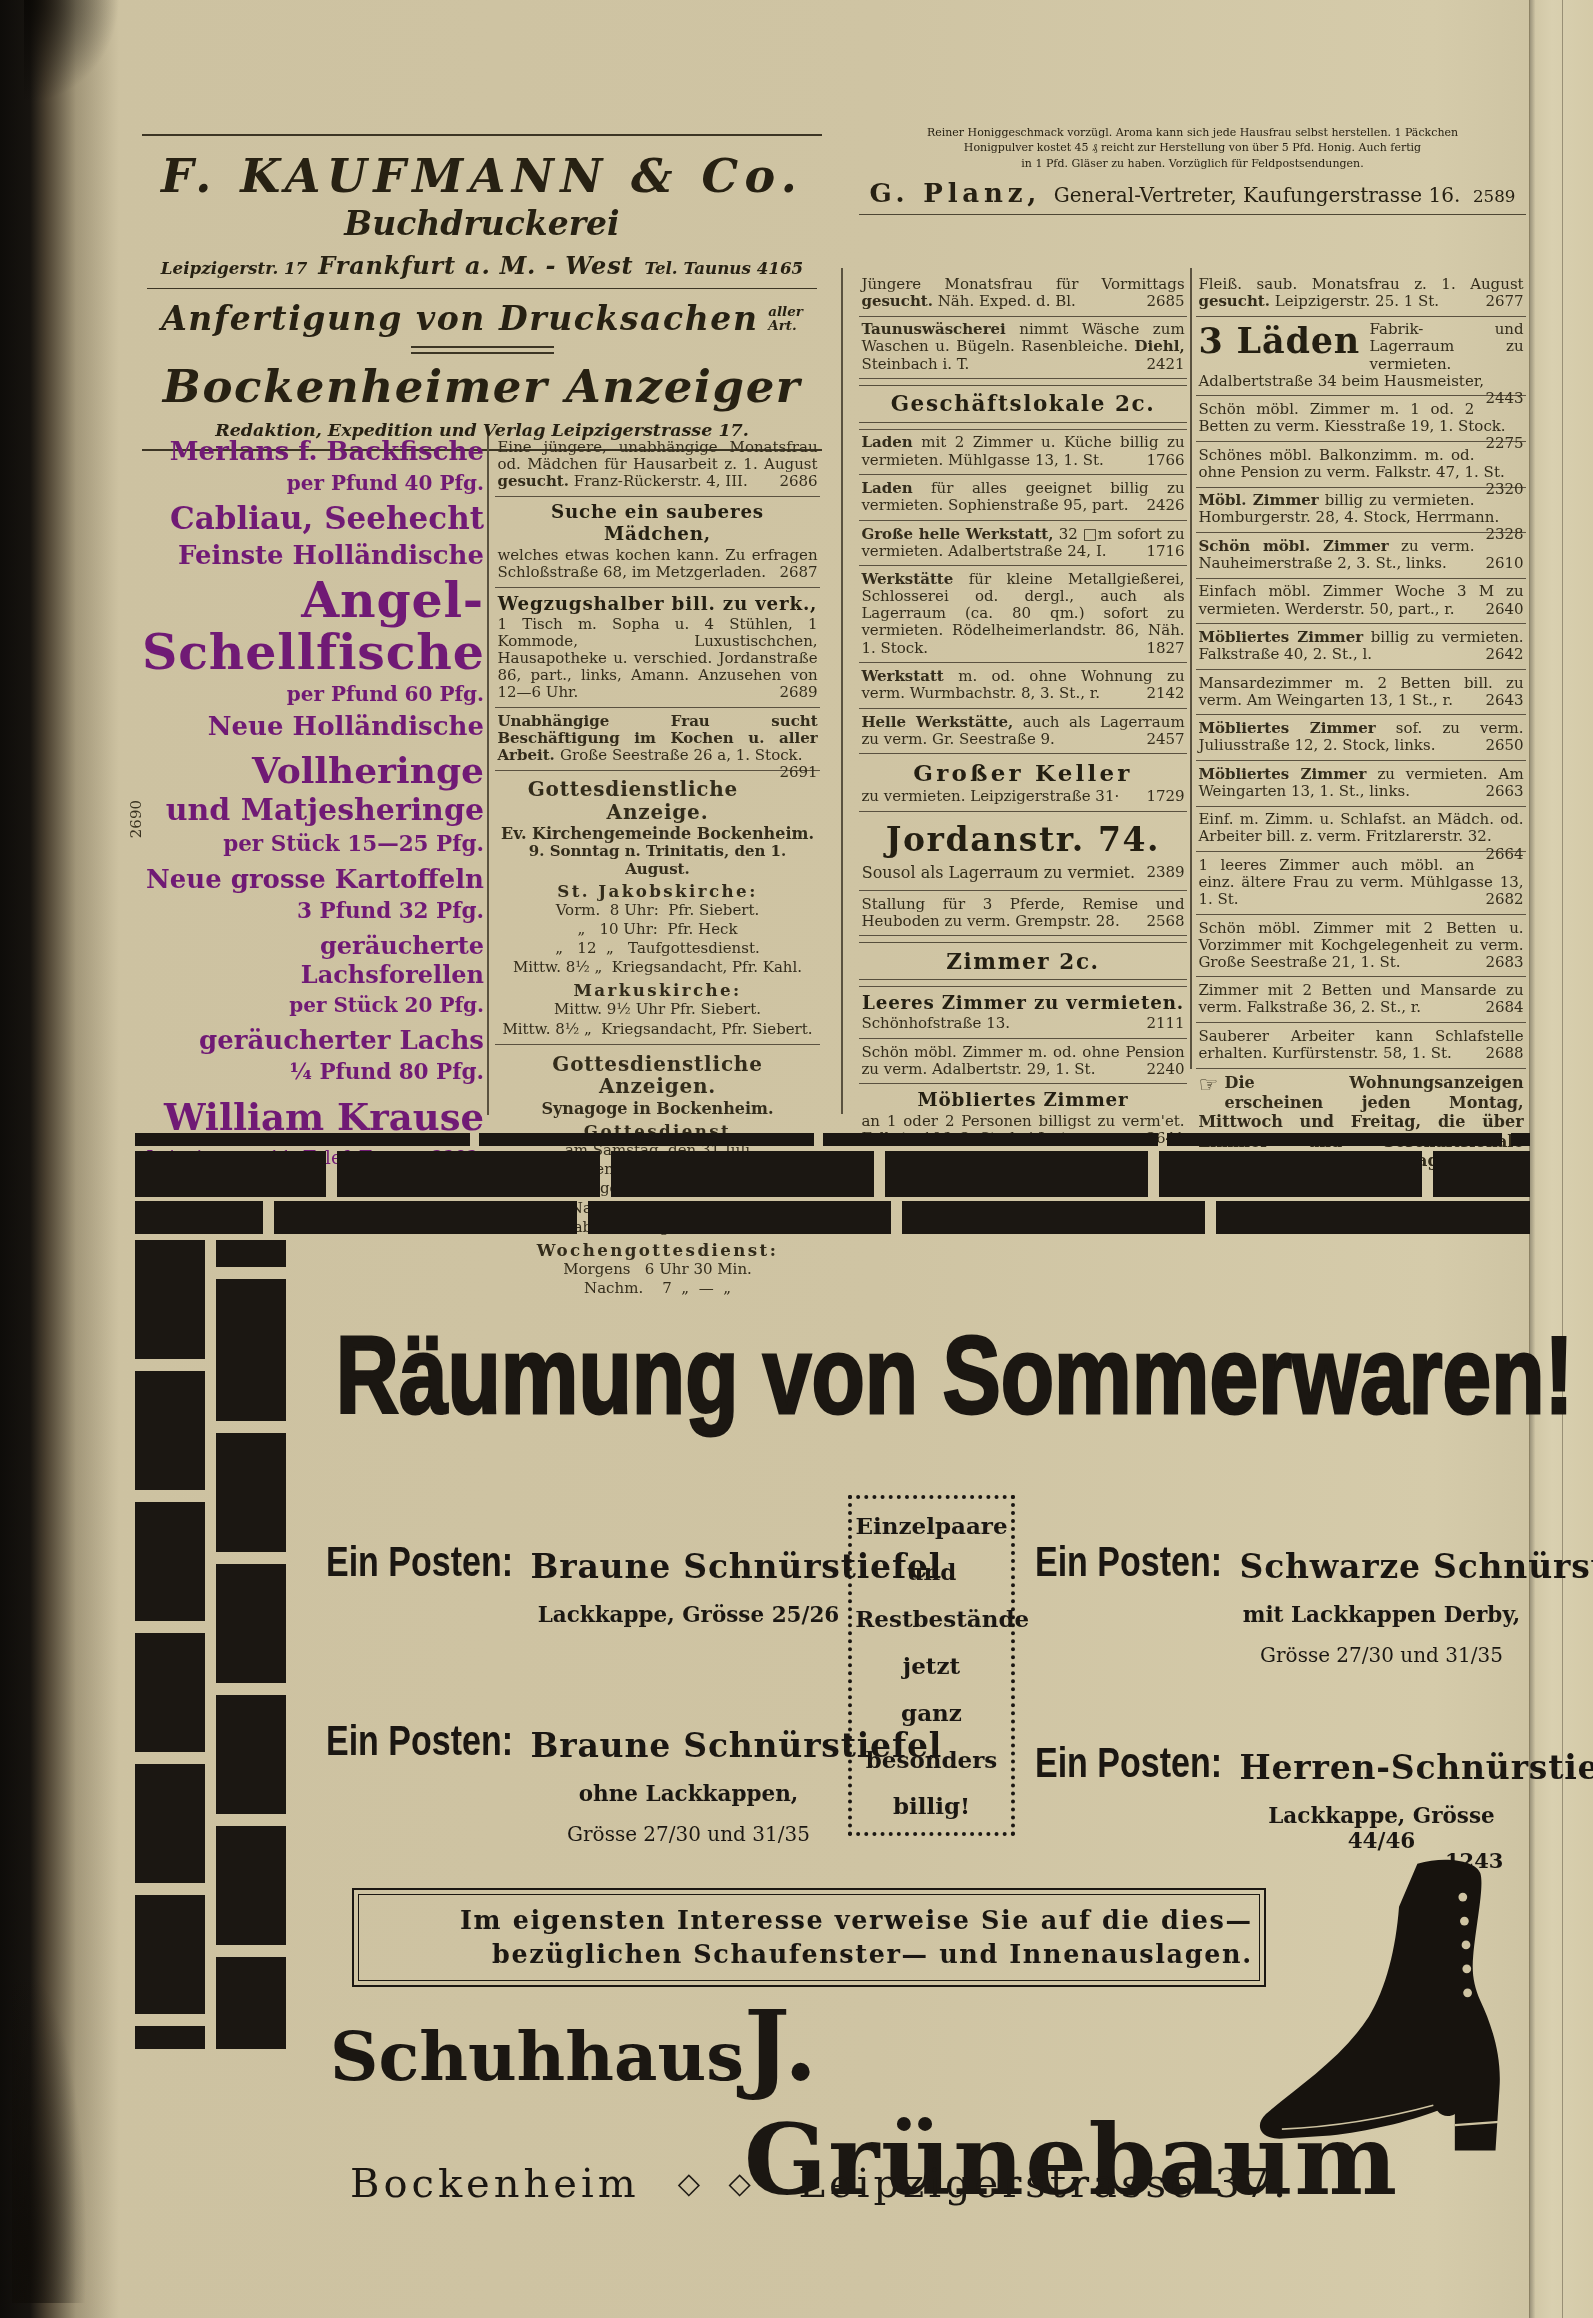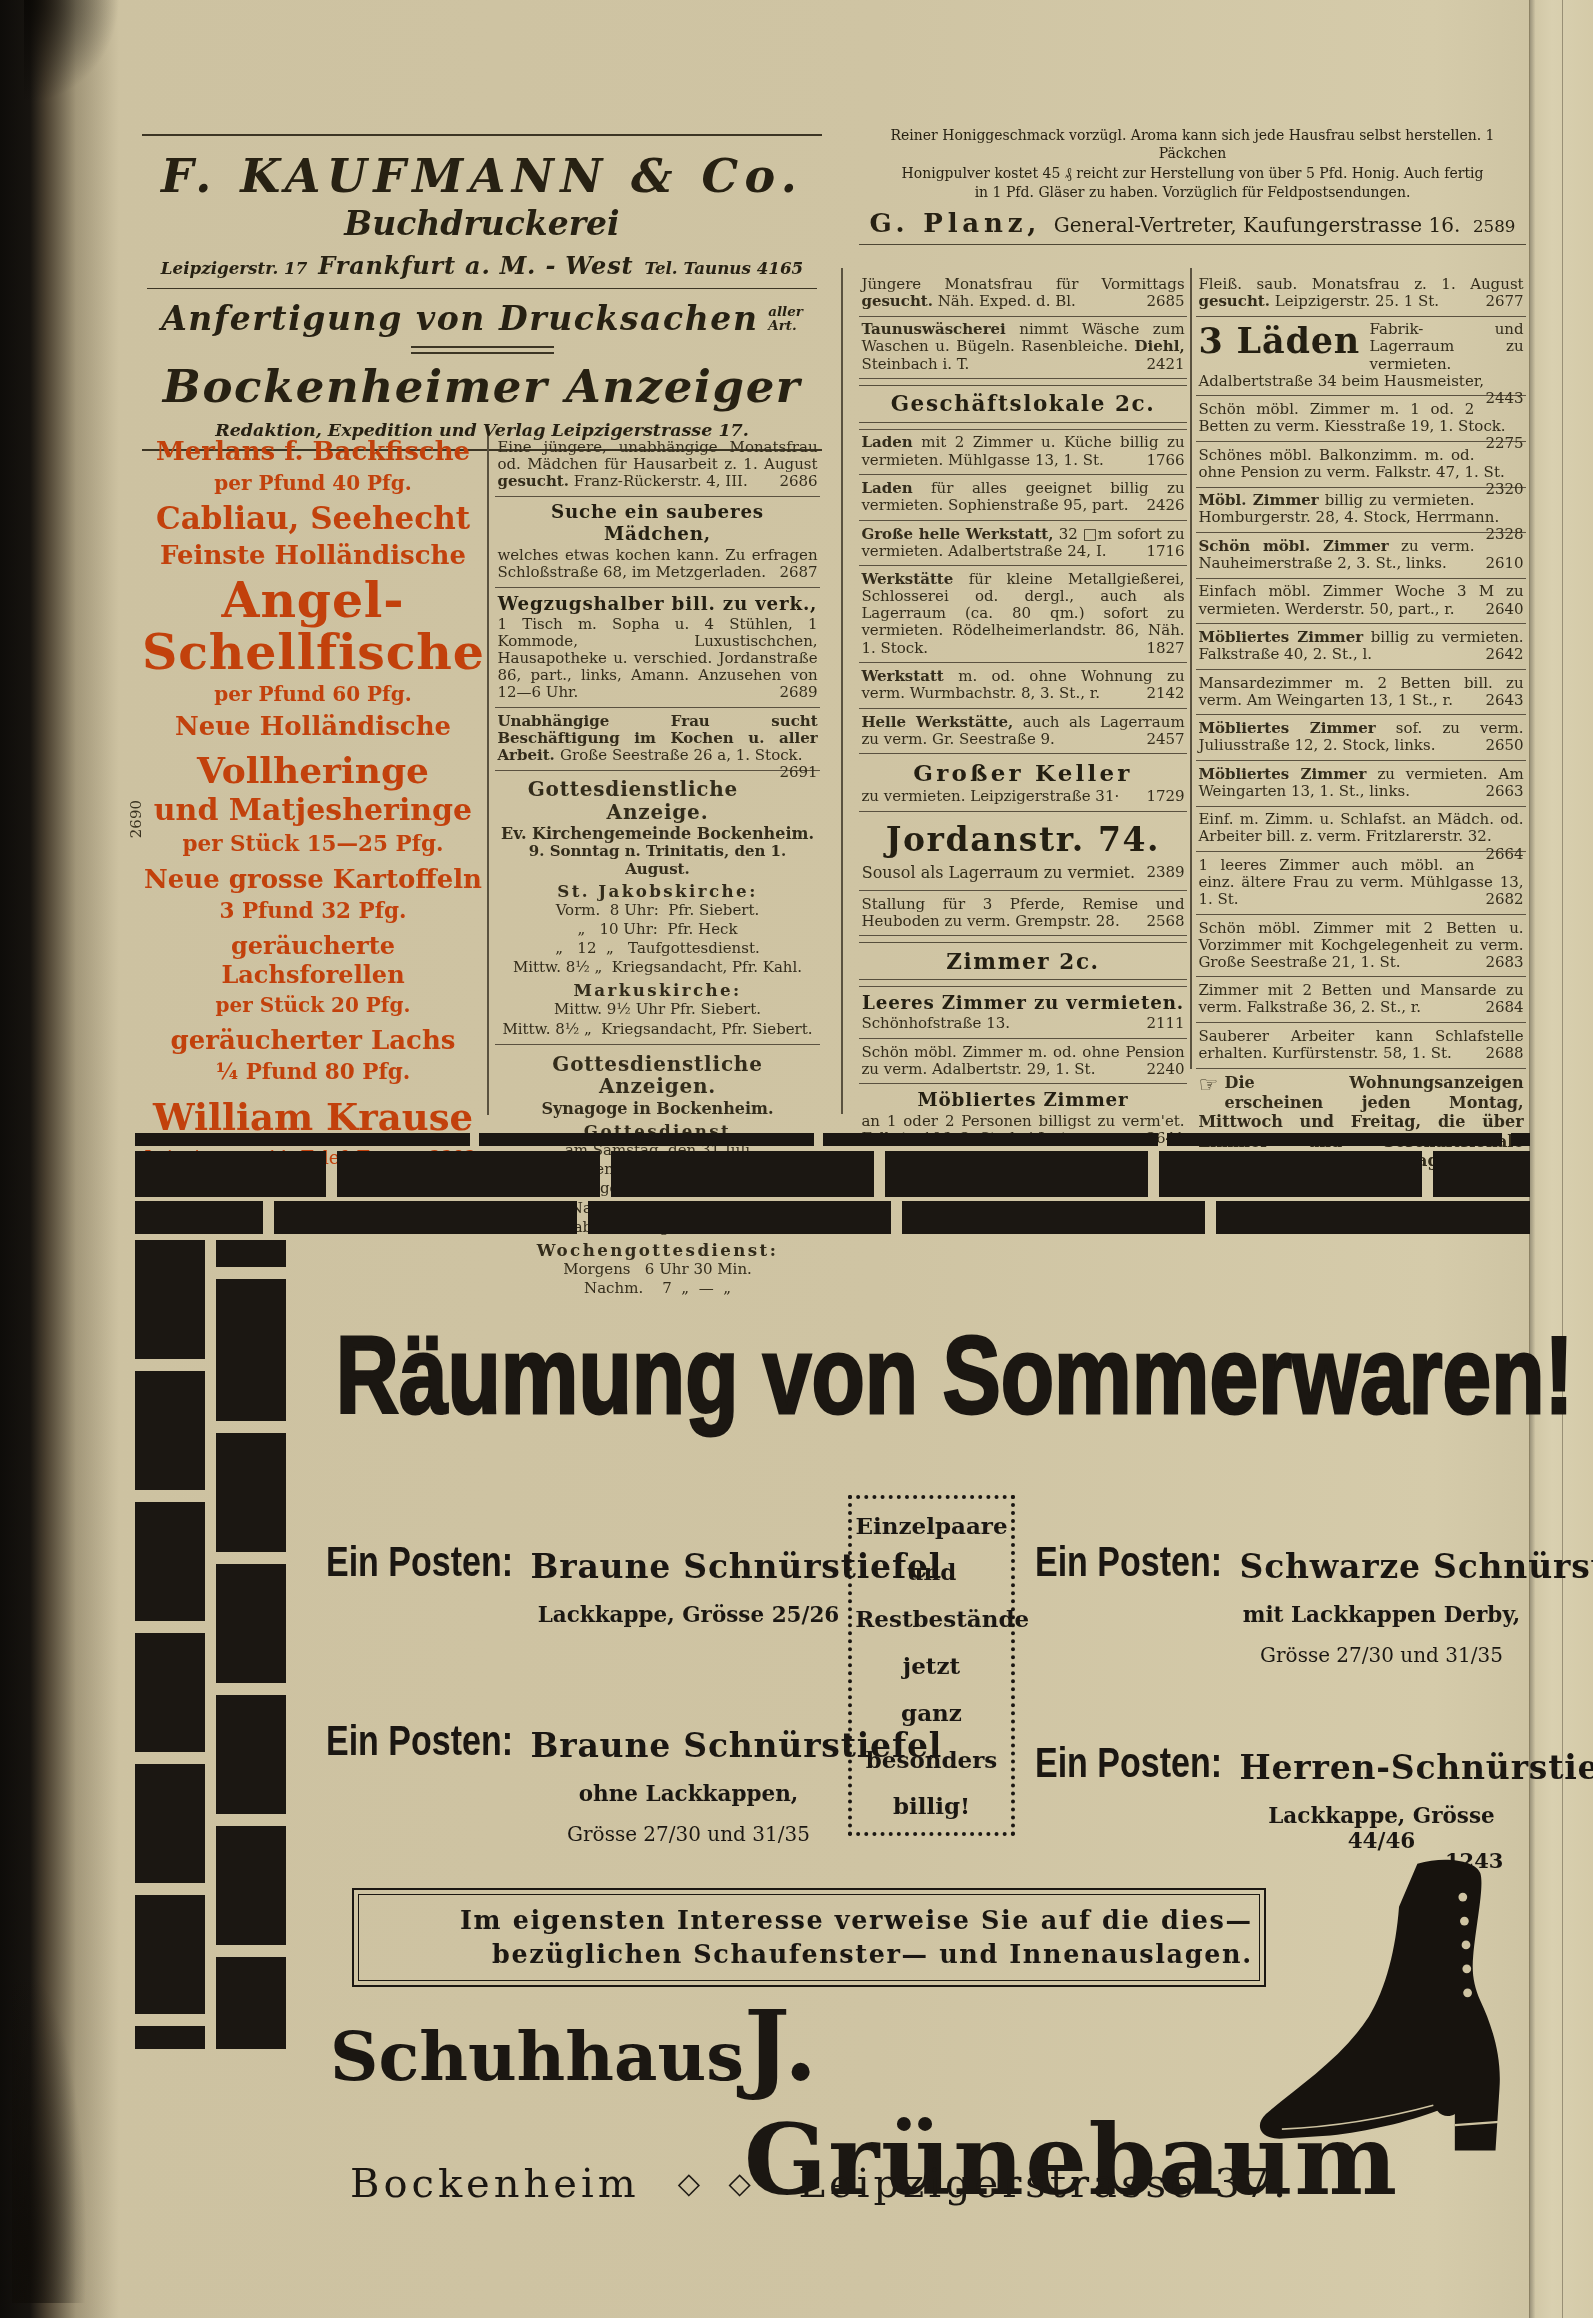--- a/index.html
+++ b/index.html
@@ -37,28 +37,28 @@
   .mh-dbl{width:143px;margin:8px auto 6.4px;border-top:2.4px solid #3c3524;border-bottom:2.4px solid #3c3524;height:8px}
   .mh-paper{font-size:45px;font-weight:bold;font-style:italic;letter-spacing:1.6px;white-space:nowrap}
   .mh-papersub{font-size:17.5px;font-weight:bold;font-style:italic;margin-top:6.4px}
 
   
   .honey{position:absolute;left:859px;top:124px;width:667px;text-align:center;
     border-bottom:1.6px solid #4d4634;padding-bottom:6.4px;color:#272113}
   .hn-row1{display:flex;justify-content:center;align-items:baseline;gap:11px;white-space:nowrap}
   .hn-title{font-size:42px;font-weight:bold;letter-spacing:0.8px}
   .hn-sub{font-size:25px;font-weight:bold}
-  .hn-body{font-size:14px;line-height:1.3;margin-top:1.6px}
+  .hn-body{font-size:11px;line-height:1.3;margin-top:1.6px}
   .hn-foot{display:flex;justify-content:center;align-items:baseline;gap:12.7px;margin-top:6.4px}
   .hn-name{font-size:26px;font-weight:bold;letter-spacing:4.8px}
   .hn-rest{font-size:20px}
   .hn-num{font-size:16.7px}
 
   
-  .krause{position:absolute;left:142px;top:436px;width:342px;text-align:center;color:#c2410c}
+  .krause{position:absolute;left:142px;top:436px;width:342px;text-align:right;color:#701a75}
   .krause div{font-weight:bold}
   .k1{font-size:26px;margin-bottom:4.8px}
   .k2{font-size:20px;margin:4px 0}
   .k2b{font-size:21.5px;margin:4px 0}
   .k3{font-size:31px;margin:4.8px 0}
   .k3b{font-size:26px;margin:4.8px 0}
   .k4{font-size:49px;line-height:1.05;letter-spacing:0.8px}
   .k5{font-size:36px;margin-top:8px}
   .k5b{font-size:30px;margin-top:1.6px}
   .k6{font-size:26px;margin-top:8px}

